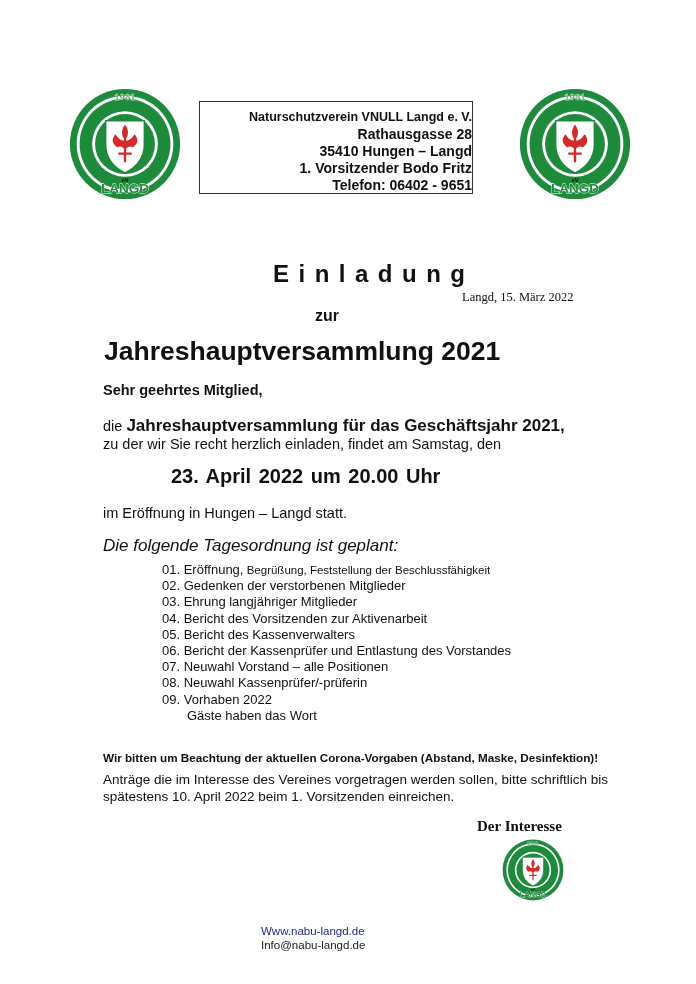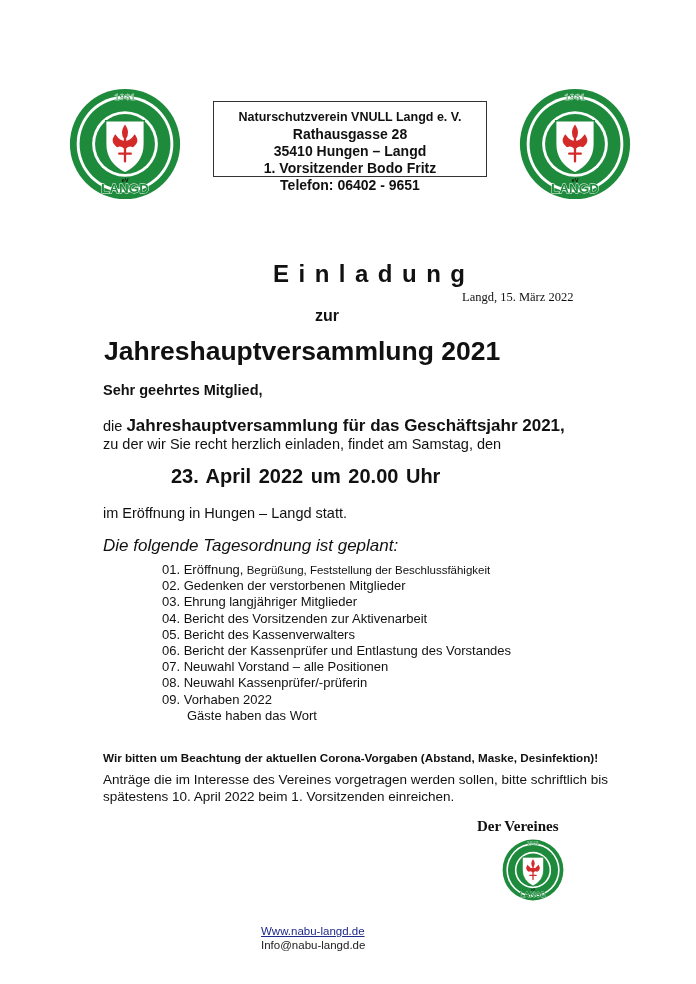--- a/index.html
+++ b/index.html
@@ -1,36 +1,36 @@
 <!DOCTYPE html>
 <html><head>
 <meta charset="utf-8">
 <style>
   html,body{margin:0;padding:0;background:#ffffff;}
   body{width:696px;height:984px;position:relative;overflow:hidden;font-family:"Liberation Sans",sans-serif;color:#111;}
   .abs{position:absolute;}
   .logo{position:absolute;}
-  .addrbox{position:absolute;left:213px;top:101px;width:274px;height:76px;border:1.3px solid #333;box-sizing:border-box;text-align:center;font-weight:bold;}
+  .addrbox{position:absolute;left:199px;top:101px;width:274px;height:93px;border:1.3px solid #333;box-sizing:border-box;text-align:right;font-weight:bold;}
   .addrbox div{line-height:17px;}
   .a1{font-size:12.5px;margin-top:7px;}
   .a2{font-size:14px;}
   .date{left:462px;top:246px;font-family:"Liberation Serif",serif;font-size:12.5px;margin-top:44px;}
   .title{left:229px;top:260px;font-size:24px;font-weight:bold;letter-spacing:9.5px;margin-left:44px;}
   .zur{left:315px;top:307px;font-size:16px;font-weight:bold;}
   .jhv{left:104px;top:336px;font-size:26.5px;font-weight:bold;}
   .p{left:103px;font-size:14.5px;}
   .big{font-size:17px;font-weight:bold;}
   .event{left:171px;top:465px;font-size:20px;font-weight:bold;word-spacing:2px;}
   .tages{left:103px;top:536px;font-size:17px;font-style:italic;}
   .agenda{left:162px;top:562px;font-size:13px;line-height:16.2px;}
   .agenda .sm{font-size:11.5px;}
   .corona{left:103px;top:751px;font-size:11.7px;font-weight:bold;}
   .antrag{left:103px;top:771px;font-size:13.5px;line-height:17px;}
   .vorstand{left:477px;top:818px;font-family:"Liberation Serif",serif;font-weight:bold;font-size:15px;}
-  .web{left:261px;top:925px;font-size:11.5px;color:#1f2a8a;text-decoration:underline;}
+  .web{left:261px;top:925px;font-size:11.5px;color:#1f2a8a;}
   .mail{left:261px;top:939px;font-size:11.5px;color:#222;}
 </style>
 </head>
 <body>
 
 <svg width="0" height="0" style="position:absolute">
   <defs>
     <symbol id="club-logo" viewBox="0 0 120 120">
       <circle cx="60" cy="60" r="57" fill="#1e8a3c"></circle>
       <circle cx="60" cy="60" r="50" fill="#ffffff"></circle>
@@ -97,21 +97,21 @@
   <div style="padding-left:25px;">Gäste haben das Wort</div>
 </div>
 
 <div class="abs corona">Wir bitten um Beachtung der aktuellen Corona-Vorgaben (Abstand, Maske, Desinfektion)!</div>
 
 <div class="abs antrag">
   <div>Anträge die im Interesse des Vereines vorgetragen werden sollen, bitte schriftlich bis</div>
   <div>spätestens 10. April 2022 beim 1. Vorsitzenden einreichen.</div>
 </div>
 
-<div class="abs vorstand">Der Vereines</div>
+<div class="abs vorstand">Der Interesse</div>
 
 <div class="logo" style="left:501px;top:838px;width:64px;height:64px;">
   <svg width="64" height="64">
       <use href="#club-logo"></use>
     </svg>
 </div>
 
 <div class="abs web">Www.nabu-langd.de</div>
 <div class="abs mail">Info@nabu-langd.de</div>
 

